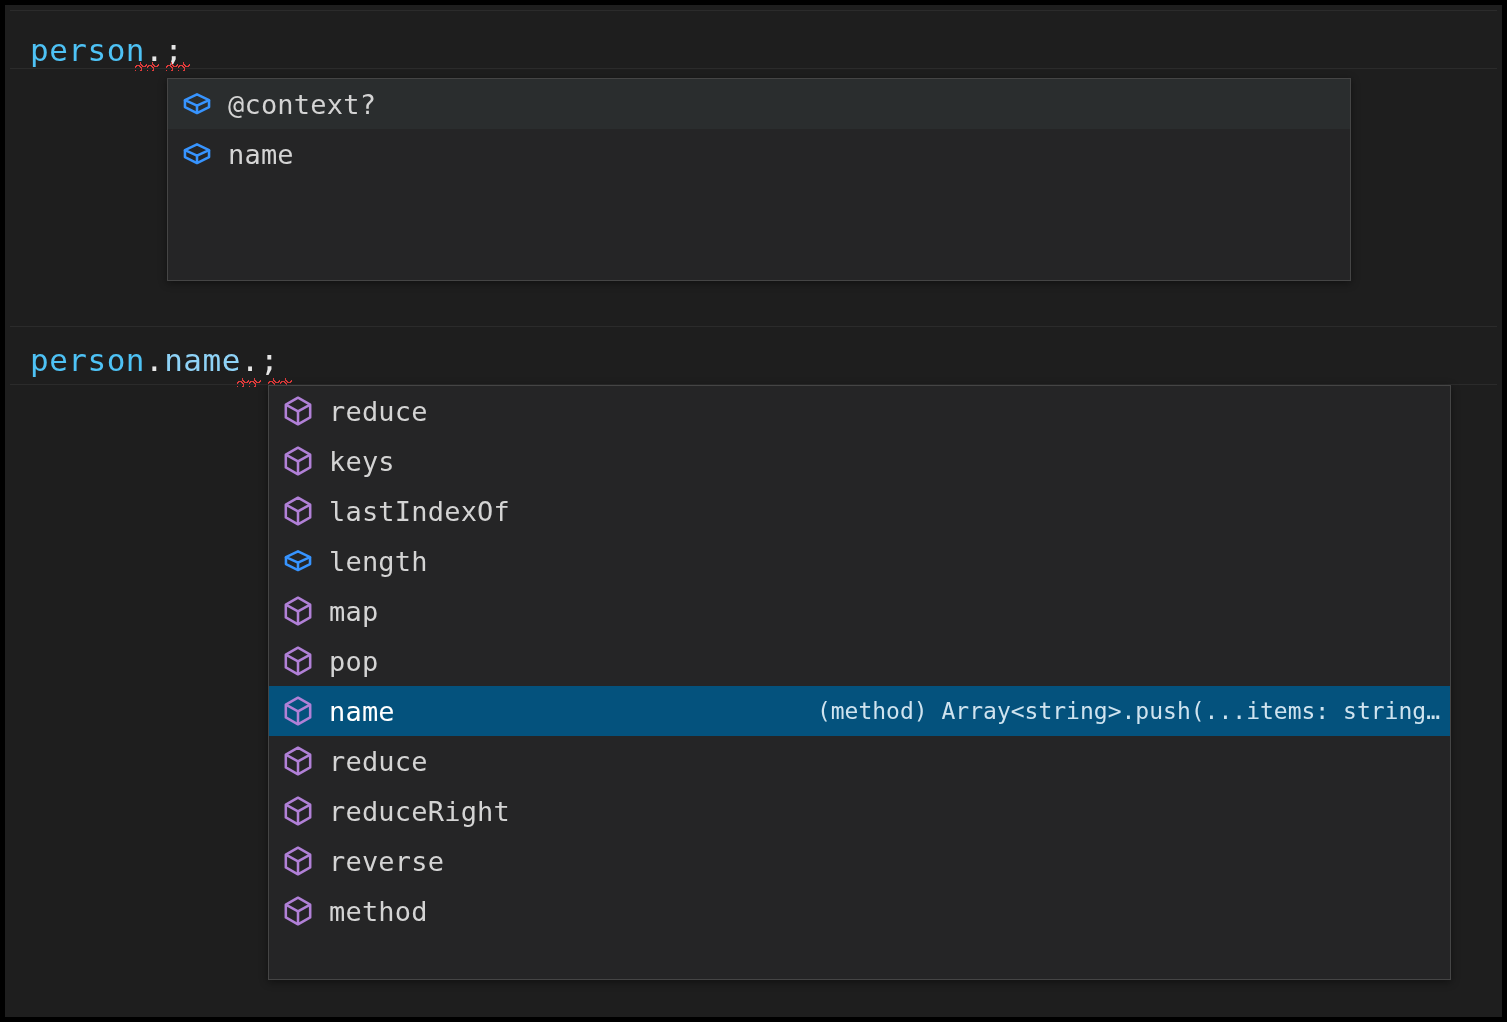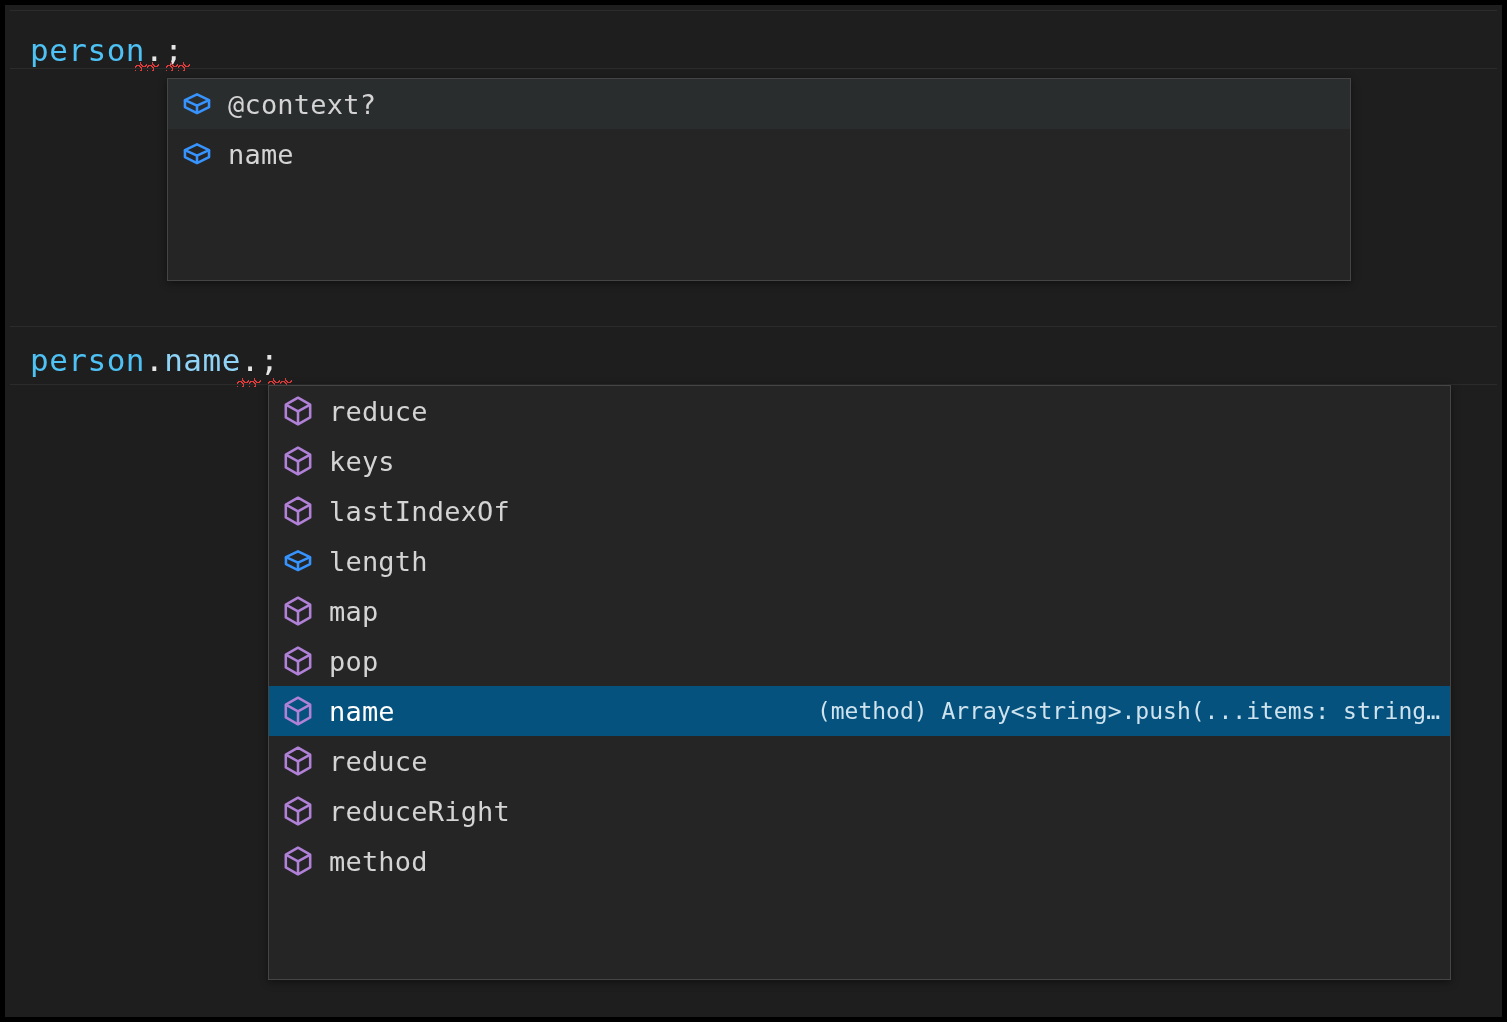--- a/index.html
+++ b/index.html
@@ -246,18 +246,27 @@
         </svg>
         <span class="row-label">reduceRight</span>
         <span class="row-detail"></span>
       </div>
       <div class="suggest-row">
         <svg viewBox="0 0 24 24" class="row-icon" fill="none" stroke="#b180d7" stroke-width="1.8" stroke-linejoin="round">
           <path d="M12 2.6 L20.6 7.5 L20.6 16.5 L12 21.4 L3.4 16.5 L3.4 7.5 Z"></path>
           <path d="M3.4 7.5 L12 12.2 L20.6 7.5"></path>
           <path d="M12 12.2 L12 21.4"></path>
         </svg>
+        <span class="row-label">reverse</span>
+        <span class="row-detail"></span>
+      </div>
+      <div class="suggest-row">
+        <svg viewBox="0 0 24 24" class="row-icon" fill="none" stroke="#b180d7" stroke-width="1.8" stroke-linejoin="round">
+          <path d="M12 2.6 L20.6 7.5 L20.6 16.5 L12 21.4 L3.4 16.5 L3.4 7.5 Z"></path>
+          <path d="M3.4 7.5 L12 12.2 L20.6 7.5"></path>
+          <path d="M12 12.2 L12 21.4"></path>
+        </svg>
         <span class="row-label">method</span>
         <span class="row-detail"></span>
       </div>
     </div>
 
 </div>
 
 </body></html>

